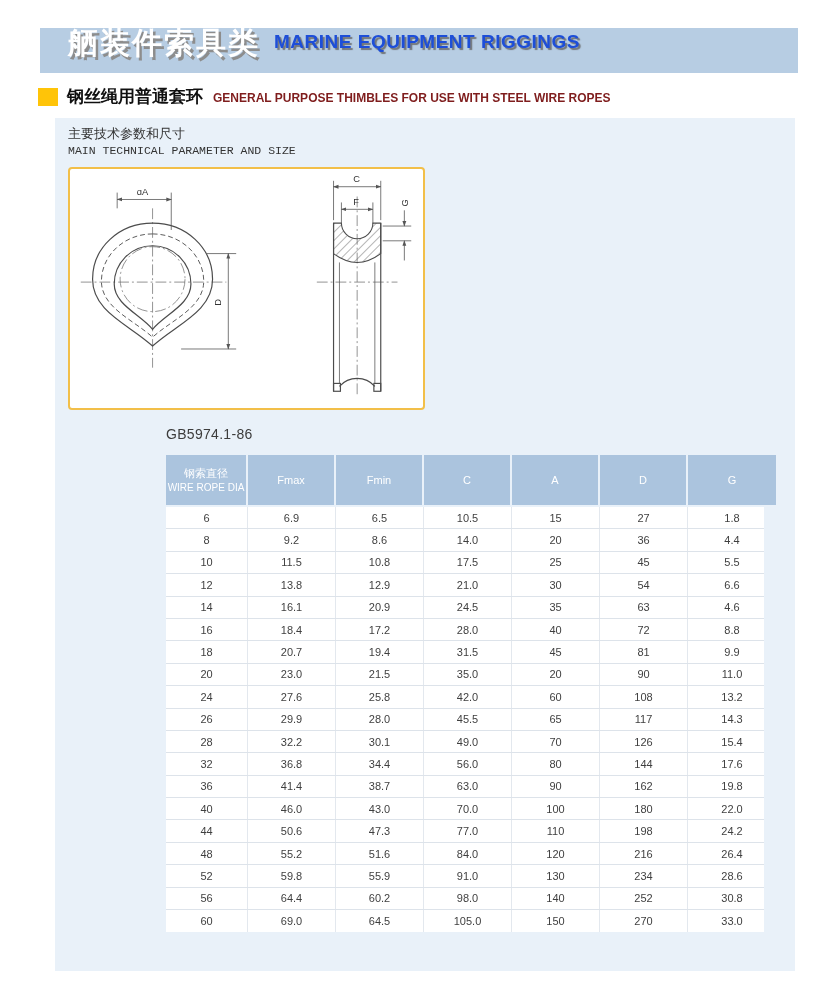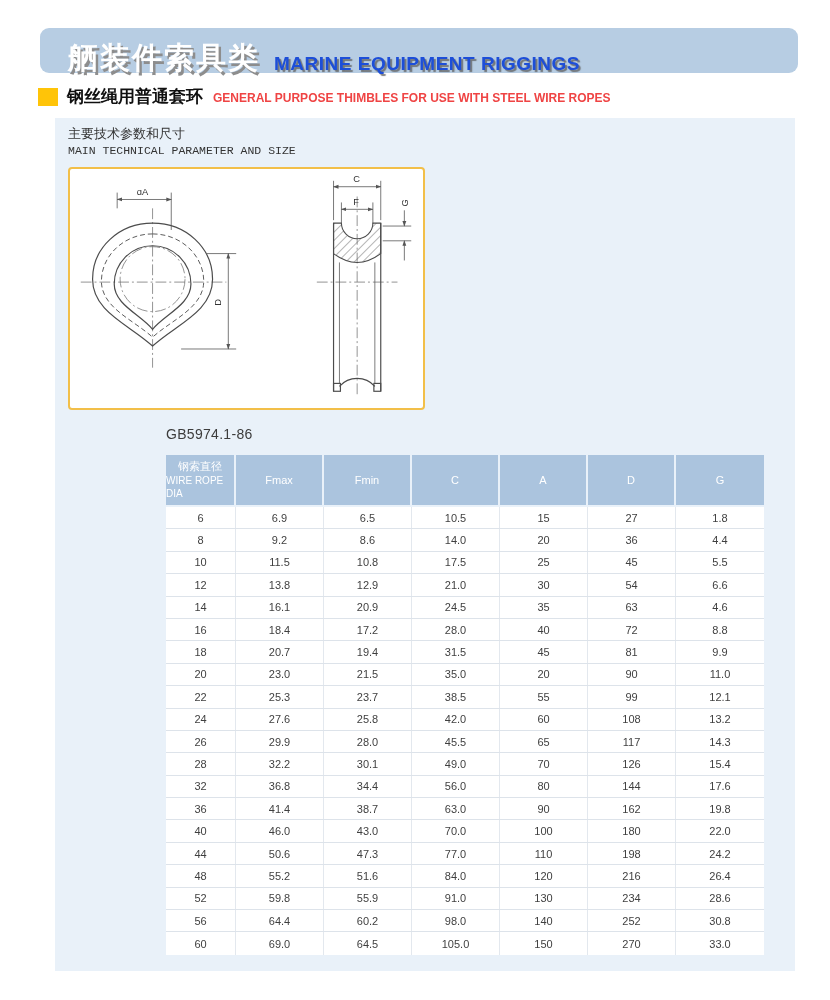--- a/index.html
+++ b/index.html
@@ -2,52 +2,52 @@
 <html><head>
 <meta charset="utf-8">
 <style>
   * { margin:0; padding:0; box-sizing:border-box; }
   html,body { background:#ffffff; }
   body { font-family:"Liberation Sans", sans-serif; }
   .page { position:relative; width:830px; height:1000px; background:#ffffff; overflow:hidden; }
 
   
   .banner { position:absolute; left:40px; top:28px; width:758px; height:45px;
-            background:#b7cde3; display:flex; align-items:flex-end; padding-left:28px;border-radius:9px; }
+            background:#b7cde3; display:flex; align-items:flex-start; padding-left:28px; }
   .banner-zh { color:#ffffff; font-size:30px; font-weight:bold; letter-spacing:2px;
                text-shadow:2.5px 2.5px 0 #8d8d8d; line-height:1; }
   .banner-en { color:#1d4ed8; font-size:19px; font-weight:bold; margin-left:14px; letter-spacing:0.5px;
                text-shadow:2px 2px 1px rgba(96,96,96,.8); line-height:1; padding-top:4px; }
 
   
   .section-head { position:absolute; left:38px; top:88px; display:flex; align-items:flex-end; }
   .bullet { width:20px; height:18px; background:#ffc408; margin-bottom:1px; }
   .section-zh { font-size:17px; font-weight:bold; color:#101010; margin-left:9px; line-height:1.1; }
-  .section-en { font-size:12px; font-weight:bold; color:#ef4444; margin-left:10px; line-height:1.3; }
+  .section-en { font-size:12px; font-weight:bold; color:#7f1d1d; margin-left:10px; line-height:1.3; }
 
   
   .content { position:absolute; left:55px; top:118px; width:740px; height:853px; background:#e9f1f9; }
   .subtitle-zh { position:absolute; left:13px; top:7px; font-size:13px; color:#333; }
   .subtitle-en { position:absolute; left:13px; top:26px; font-size:11.5px; color:#333;font-family:Liberation Mono, monospace; }
 
   .diagram-box { position:absolute; left:13px; top:49px; width:357px; height:243px;
                  background:#ffffff; border:2px solid #f2bf49; border-radius:4px; }
   .diagram-box svg { display:block; width:100%; height:100%; }
 
   .standard { position:absolute; left:111px; top:308px; font-size:14px; color:#3c3c3c; letter-spacing:0.3px; }
 
   
   .tbl { position:absolute; left:111px; top:337px; width:598px; }
   .thead { display:flex; height:50px; }
   .th { background:#abc4de; color:#ffffff; display:flex; flex-direction:column;
         align-items:center; justify-content:center; border-right:2px solid #e9f1f9; }
   .th:last-child { border-right:none; }
   .th .l1 { font-size:11px; line-height:1.35; }
   .th .l2 { font-size:10px; line-height:1.35; }
-  .c0 { width:70px; flex:none; }
+  .c0 { width:82px; flex:none; }
   .cn { width:88px; flex:none; }
   .tbody { border-top:2px solid #e9f1f9; }
   .trow { display:flex; height:22.4px; background:#ffffff; border-bottom:1px solid #dde3ea; }
   .trow:last-child { border-bottom:none; }
   .tcell { display:flex; align-items:center; justify-content:center;
            font-size:11px; color:#3f3f3f; border-right:1px solid #e3e8ee; }
   .tcell:last-child { border-right:none; }
 
   
   .ln  { stroke:#4c4c4c; stroke-width:1.2; fill:none; }
@@ -234,29 +234,20 @@
           <div class="trow">
             <div class="tcell c0">20</div>
             <div class="tcell cn">23.0</div>
             <div class="tcell cn">21.5</div>
             <div class="tcell cn">35.0</div>
             <div class="tcell cn">20</div>
             <div class="tcell cn">90</div>
             <div class="tcell cn">11.0</div>
           </div>
           <div class="trow">
-            <div class="tcell c0">22</div>
-            <div class="tcell cn">25.3</div>
-            <div class="tcell cn">23.7</div>
-            <div class="tcell cn">38.5</div>
-            <div class="tcell cn">55</div>
-            <div class="tcell cn">99</div>
-            <div class="tcell cn">12.1</div>
-          </div>
-          <div class="trow">
             <div class="tcell c0">24</div>
             <div class="tcell cn">27.6</div>
             <div class="tcell cn">25.8</div>
             <div class="tcell cn">42.0</div>
             <div class="tcell cn">60</div>
             <div class="tcell cn">108</div>
             <div class="tcell cn">13.2</div>
           </div>
           <div class="trow">
             <div class="tcell c0">26</div>

